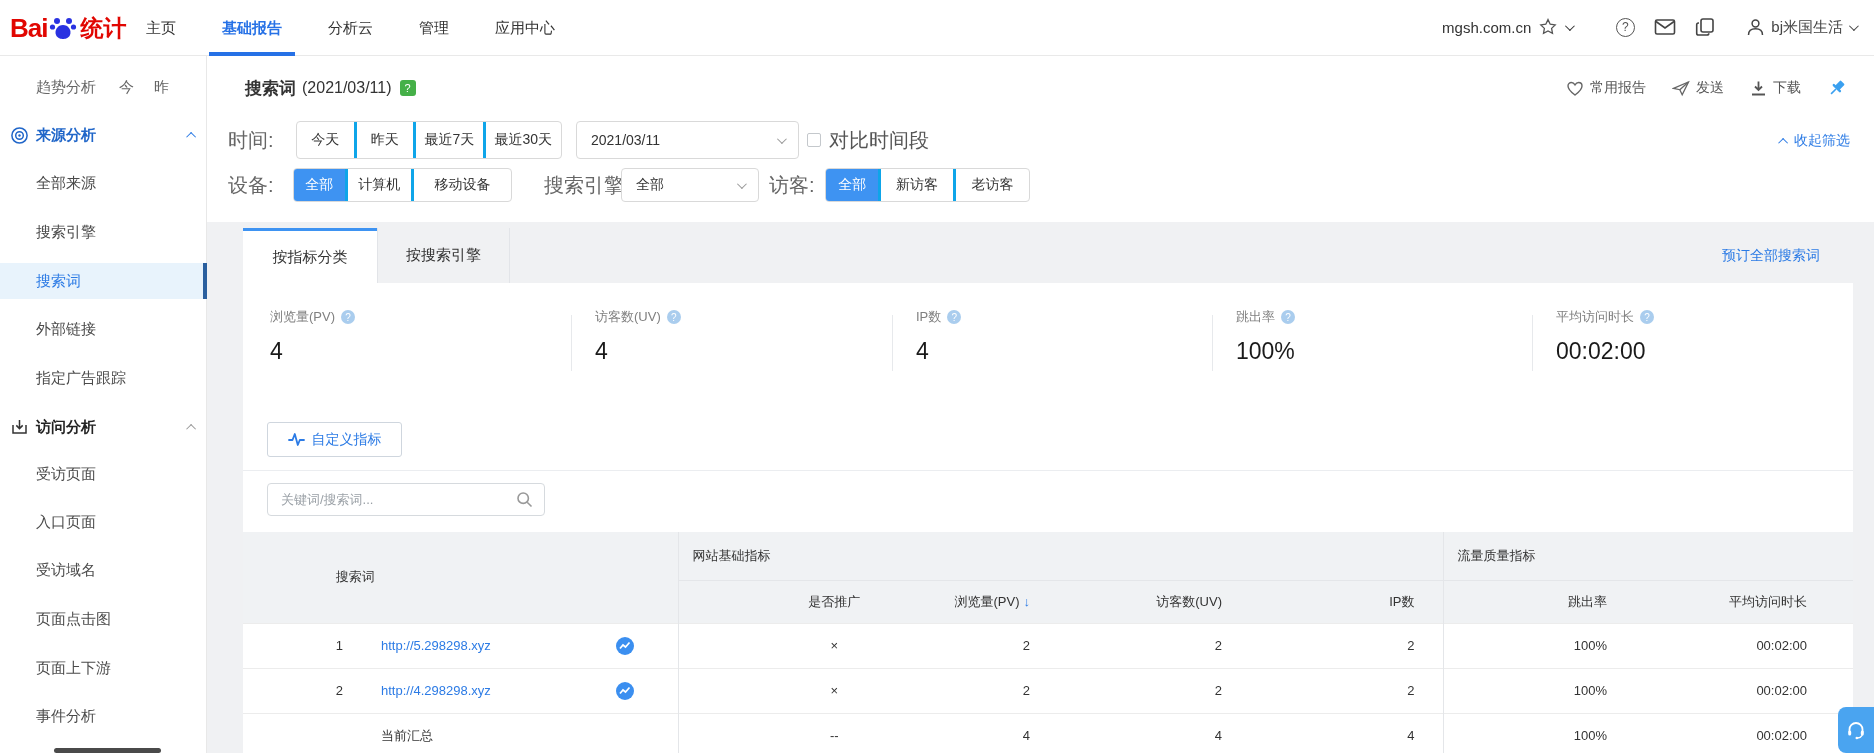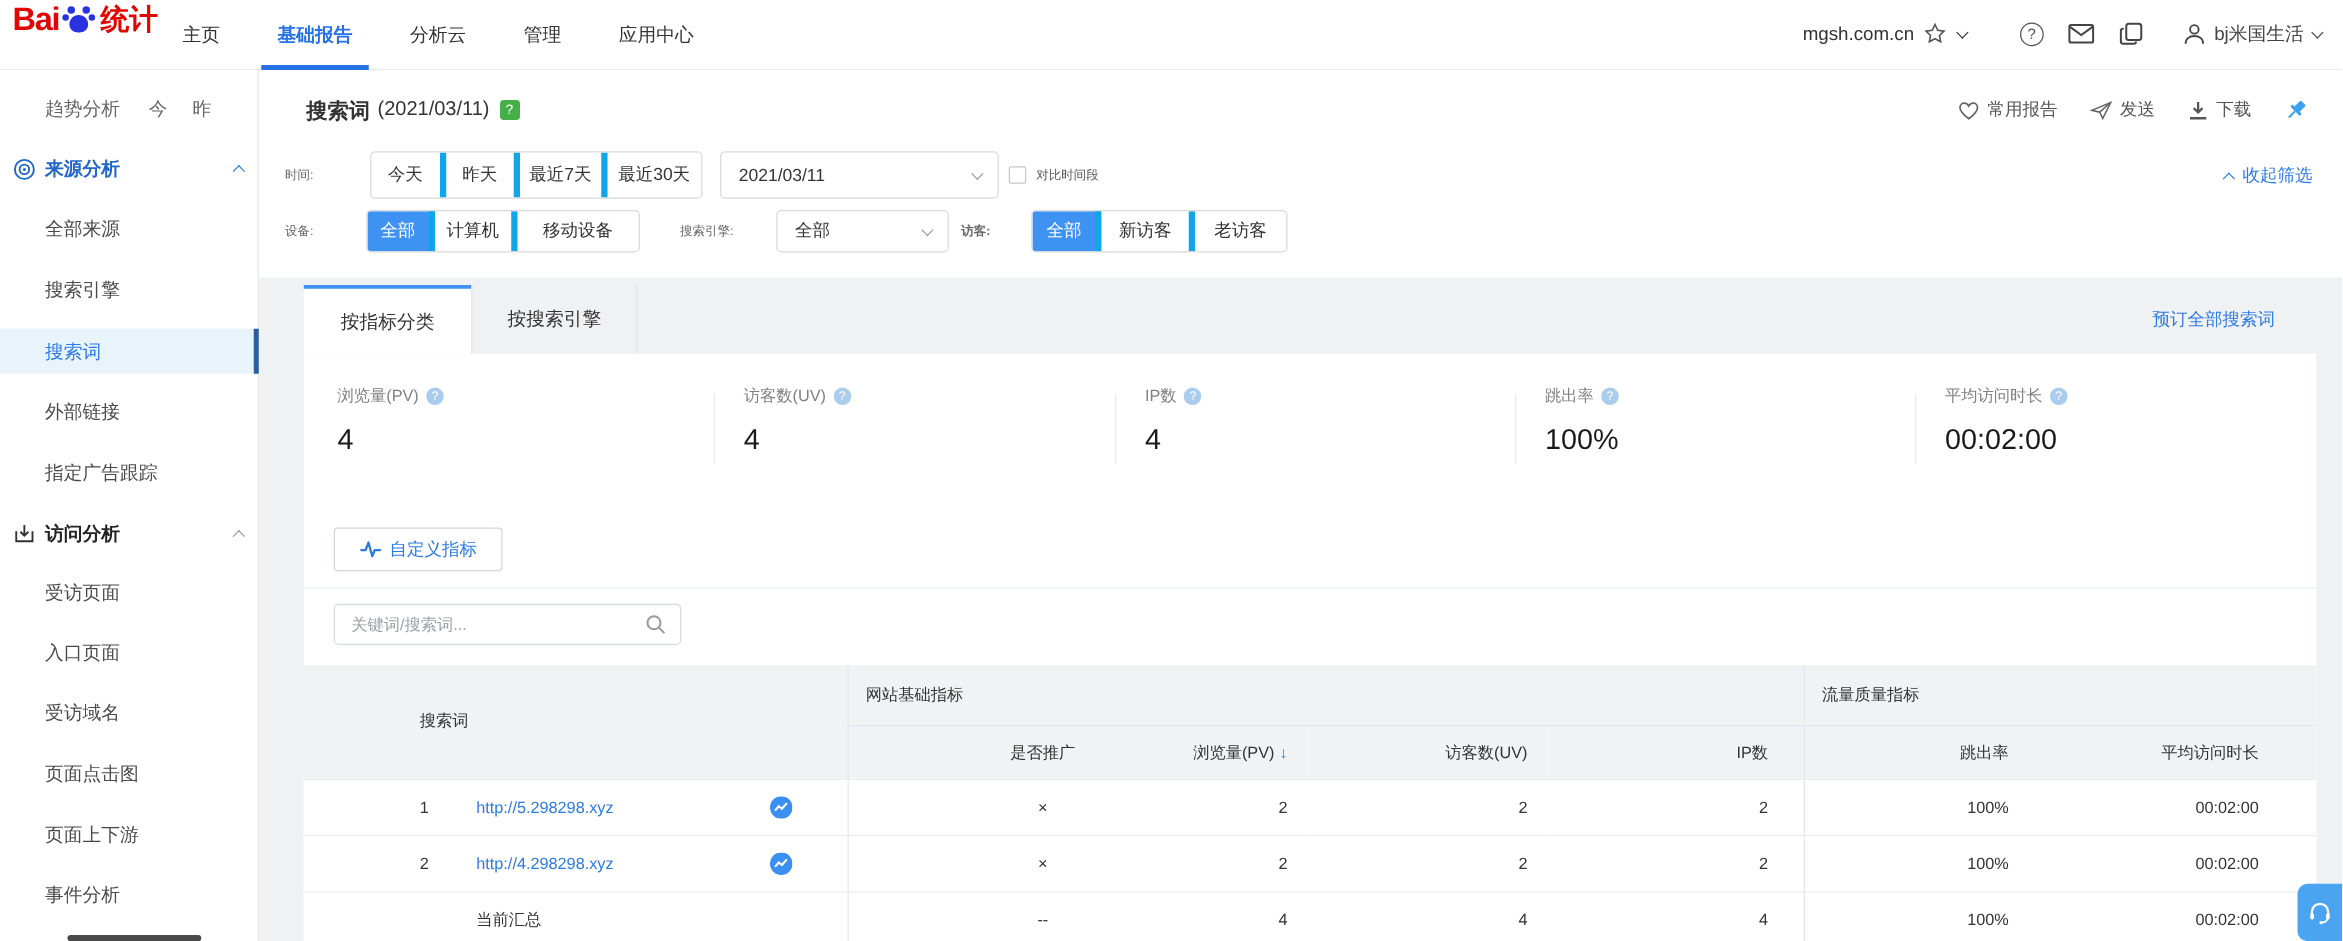--- a/index.html
+++ b/index.html
@@ -1,21 +1,21 @@
 <!DOCTYPE html>
 <html><head>
 <meta charset="utf-8">
 <style>
   * { margin:0; padding:0; box-sizing:border-box; }
   body { font-family:"Liberation Sans","DejaVu Sans",sans-serif; }
   .stage { position:relative; width:1874px; height:753px; background:#fff; overflow:hidden; color:#333; font-size:14px; }
 
   
   .navbar { position:absolute; left:0; top:0; width:1874px; height:56px; background:#fff; border-bottom:1px solid #e9e9e9; z-index:30; }
-  .logo { position:absolute; left:10px; top:0; height:56px; display:flex; }
+  .logo { position:absolute; left:10px; top:0; height:56px; display:flex; align-items:center; }
   .logo-bai { color:#e10601; font-weight:bold; font-size:26px; letter-spacing:-1px; }
   .logo-cn  { color:#e10601; font-weight:bold; font-size:23px; margin-left:2px; }
   .paw { width:30px; height:30px; margin-left:1px; }
   .nav-items { position:absolute; left:146px; top:0; height:56px; display:flex; gap:46px;align-items:flex-end; }
   .nav-item { height:56px; display:flex; align-items:center; font-size:15px; color:#333; position:relative; cursor:pointer; }
   .nav-item.active { color:#2671e6; font-weight:bold; }
   .nav-item.active::after { content:""; position:absolute; left:-13px; right:-13px; bottom:0; height:4px; background:#2671e6; }
   .nav-right { position:absolute; right:18px; top:0; height:54px; display:flex; align-items:center; gap:14px; color:#444; }
   .site-group { display:flex; align-items:center; gap:8px; font-size:15px; color:#333; cursor:pointer; margin-right:26px; }
   .icon-btn { display:flex; align-items:center; justify-content:center; width:26px; height:26px; cursor:pointer; }
@@ -43,23 +43,23 @@
   
   .top-panel { position:absolute; left:207px; top:56px; width:1667px; height:166px; background:#fff; }
   .title-row { position:absolute; left:38px; top:16px; height:32px; display:flex; align-items:center; }
   .page-title { font-size:17px; font-weight:bold; color:#333; }
   .page-date { font-size:16px; color:#333; margin-left:6px; }
   .badge-help { width:16px; height:16px; background:#45b048; color:#fff; border-radius:3px; font-size:11px; display:flex; align-items:center; justify-content:center; margin-left:8px; cursor:pointer; }
   .title-actions { position:absolute; right:27px; top:16px; height:32px; display:flex; align-items:center; gap:26px; color:#555; font-size:14px; }
   .t-act { display:flex; align-items:center; gap:6px; cursor:pointer;justify-content:space-between; }
 
   .frow { position:absolute; display:flex; align-items:center; }
-  .flabel { color:#666; font-size:10px; }
+  .flabel { color:#666; font-size:20px; }
   .seg-group { display:flex; height:100%; border:1px solid #d9d9d9; border-radius:4px; overflow:hidden; background:#fff; }
-  .seg { display:flex; align-items:center; justify-content:center; font-size:14px; color:#333; border-right:5px solid #0ea5e9; cursor:pointer; }
+  .seg { display:flex; align-items:center; justify-content:center; font-size:14px; color:#333; border-right:3px solid #0ea5e9; cursor:pointer; }
   .seg:last-child { border-right:none; }
   .seg.active { background:#3e93f2; color:#fff; }
   .selectbox { height:100%; border:1px solid #d9d9d9; border-radius:4px; background:#fff; display:flex; align-items:center; padding:0 14px; font-size:14px; color:#333; position:relative; cursor:pointer; }
   .selectbox .chev { position:absolute; right:14px; color:#999; }
   .cb { width:14px; height:14px; border:1px solid #c4c8cc; border-radius:2px; background:#fff; cursor:pointer; }
   .collapse-link { position:absolute; right:24px; top:76px; display:flex; align-items:center; gap:6px; color:#2c7be5; font-size:14px; cursor:pointer; }
 
   
   .main-bg { position:absolute; left:207px; top:222px; width:1667px; height:531px; background:#f0f1f3; }
   .tab { position:absolute; top:228px; height:55px; display:flex; align-items:center; justify-content:center; font-size:15px; color:#333; cursor:pointer; }
@@ -282,21 +282,21 @@
       <div class="seg-group" style="position:absolute; left:86px; width:219px;">
         <div class="seg active" style="width:54px;">全部</div>
         <div class="seg" style="width:67px;">计算机</div>
         <div class="seg" style="width:98px;">移动设备</div>
       </div>
       <span class="flabel" style="position:absolute; left:337px;">搜索引擎:</span>
       <div class="selectbox" style="position:absolute; left:414px; width:138px;">
         <span>全部</span>
         <span class="chev down"></span>
       </div>
-      <span class="flabel" style="position:absolute; left:562px;font-weight:bold;">访客:</span>
+      <span class="flabel" style="position:absolute; left:562px;">访客:</span>
       <div class="seg-group" style="position:absolute; left:618px; width:205px;">
         <div class="seg active" style="width:56px;">全部</div>
         <div class="seg" style="width:75px;">新访客</div>
         <div class="seg" style="width:74px;">老访客</div>
       </div>
     </div>
 
     <div class="collapse-link">
       <span class="chev up"></span>
       <span>收起筛选</span>

